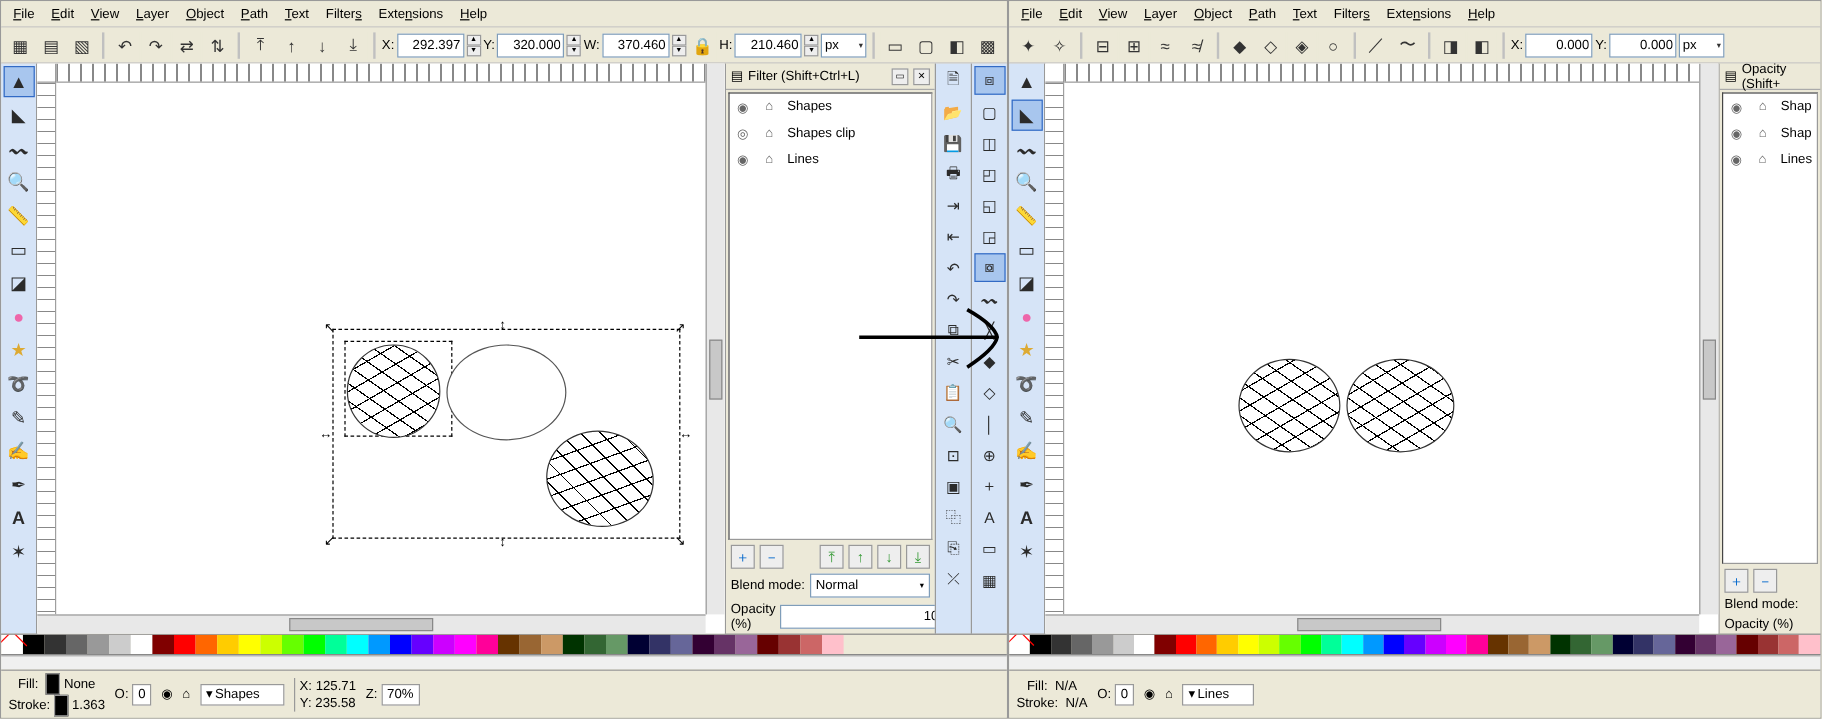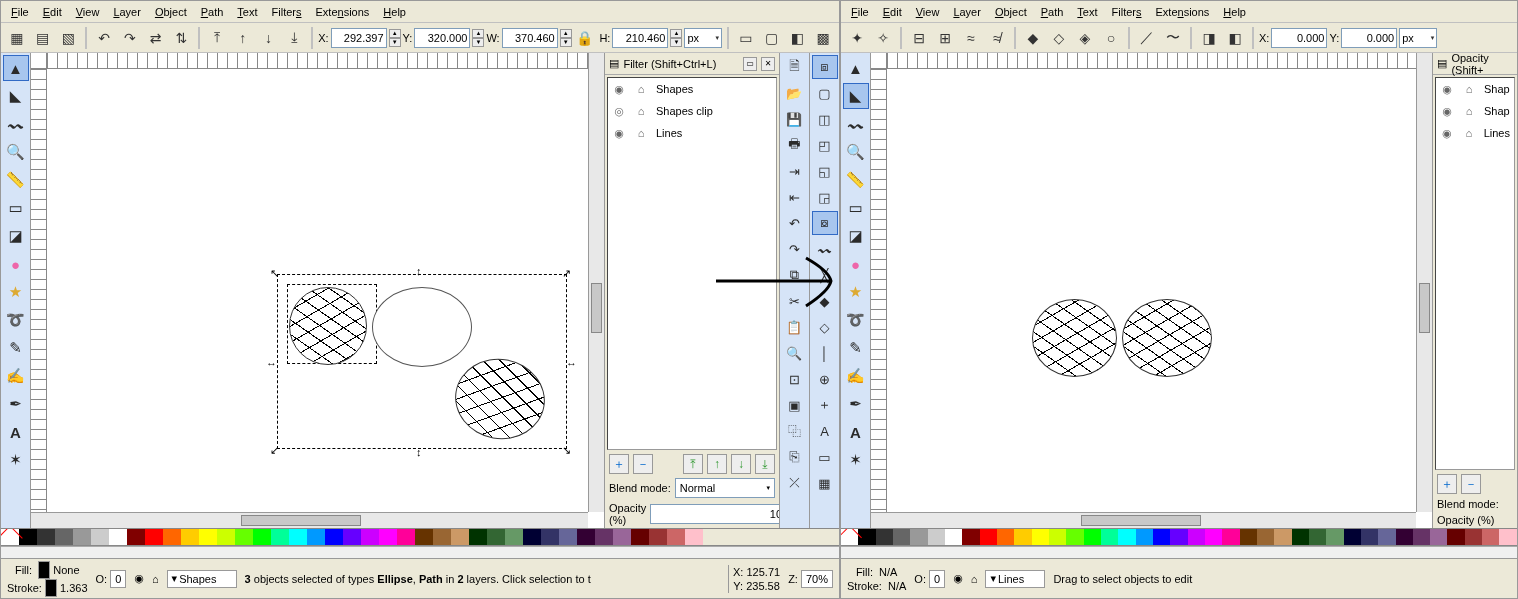--- a/index.html
+++ b/index.html
@@ -479,23 +479,20 @@
            <span class="box" style="background:#000;width:12px;">&nbsp;</span>
            <span>1.363</span></div>
     </div>
     <div><span>O:</span>
       <span class="box">0</span></div>
     <span>◉</span>
     <span>⌂</span>
     <div class="box" style="min-width:70px">
       <span style="margin-right:2px">▾</span>
         <span>Shapes</span>
-    </div>
-    <div style="flex:1;overflow:hidden;white-space:nowrap">
-      <b>3</b> objects selected of types <b>Ellipse</b>, <b>Path</b> in <b>2</b> layers. Click selection to t
     </div>
     <div class="stack" style="border-left:1px solid #999;padding-left:4px;">
       <div><span>X:</span>
            <span>125.71</span></div>
       <div><span>Y:</span>
            <span>235.58</span></div>
     </div>
     <div><span>Z:</span>
       <span class="box">70%</span></div>
   </div>
@@ -672,15 +669,14 @@
            <span>N/A</span></div>
     </div>
     <div><span>O:</span>
       <span class="box">0</span></div>
     <span>◉</span>
     <span>⌂</span>
     <div class="box" style="min-width:60px">
       <span style="margin-right:2px">▾</span>
         <span>Lines</span>
     </div>
-    <div style="flex:1">Drag to select objects to edit</div>
   </div>
 </div>
 
 </body></html>

